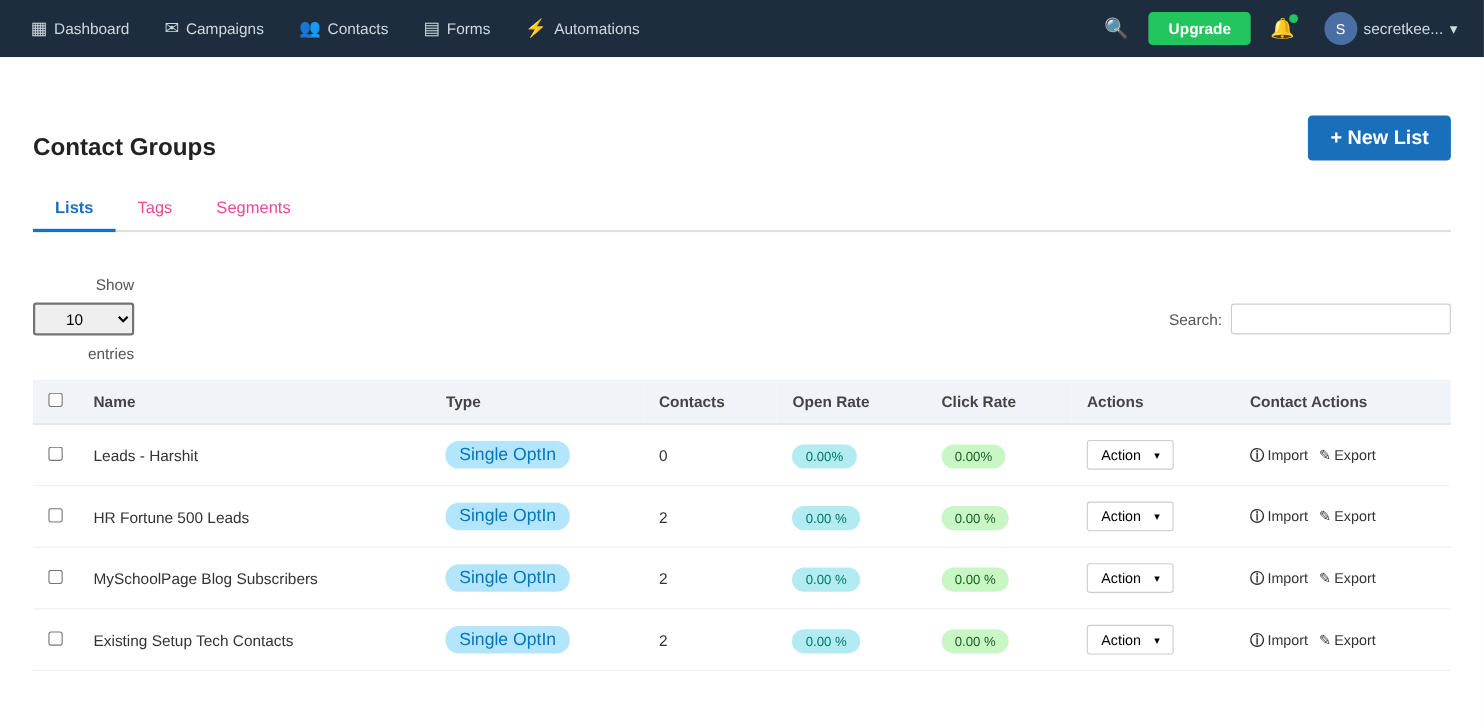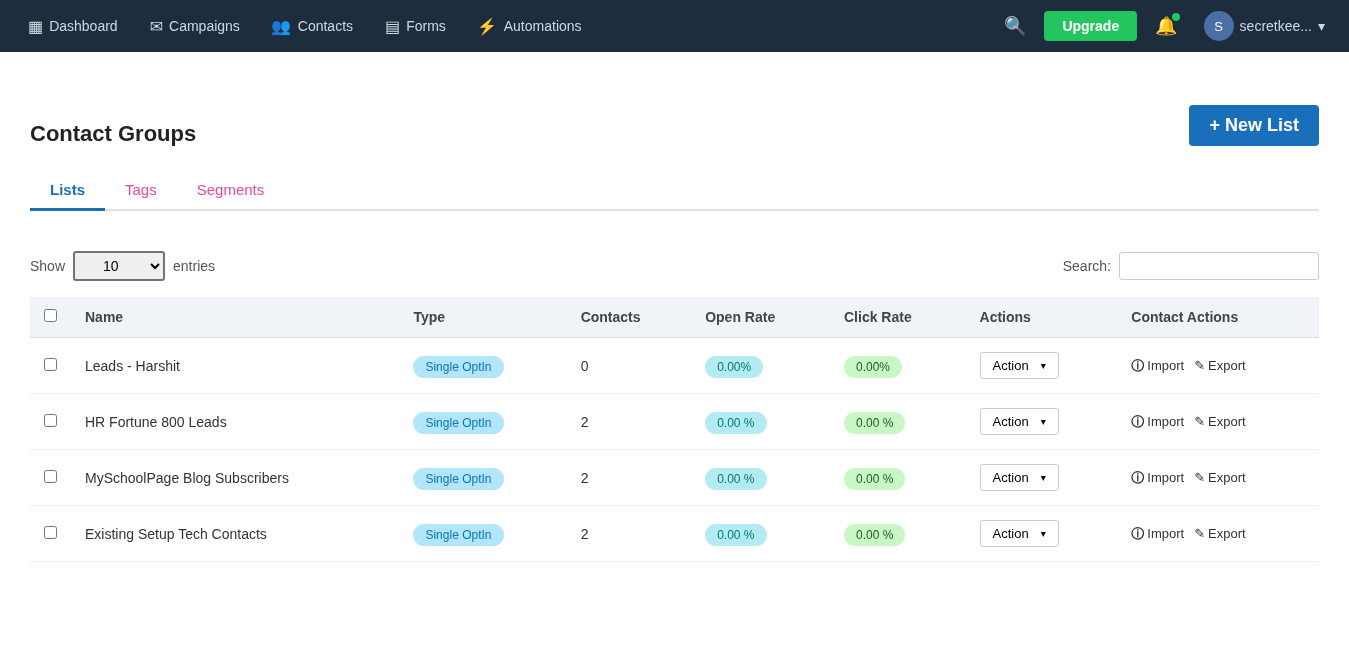--- a/index.html
+++ b/index.html
@@ -125,24 +125,25 @@
 
     
     .controls-row {
       display: flex;
       align-items: center;
       justify-content: space-between;
       margin-bottom: 16px;
     }
     .show-entries {
       display: flex;
-      align-items: center;
+      align-items: flex-end;
       gap: 8px;
       font-size: 14px;
       color: #555;
+      flex-direction: column;
     }
     .entries-select {
       border: 2px solid #737373;
       border-radius: 3px;
       padding: 4px 20px 4px 24px;
       font-size: 14px;
       appearance: auto;
     }
     .search-row {
       display: flex;
@@ -182,21 +183,21 @@
       padding: 14px 14px;
       vertical-align: middle;
       color: #333;
     }
 
     .badge-single-optin {
       background: #b3e5fc;
       color: #0277bd;
       border-radius: 12px;
       padding: 4px 12px;
-      font-size: 12px;
+      font-size: 16px;
       white-space: nowrap;
     }
     .badge-open-rate {
       background: #b2ebf2;
       color: #00796b;
       border-radius: 12px;
       padding: 4px 12px;
       font-size: 12px;
     }
     .badge-click-rate {
@@ -370,21 +371,21 @@
           <span>✎</span>
           <span>Export</span>
         </button>
       </div>
     </td>
   </tr>
           <tr>
     <td>
       <input type="checkbox" style="">
     </td>
-    <td>HR Fortune 800 Leads</td>
+    <td>HR Fortune 500 Leads</td>
     <td>
       <span class="badge-single-optin">Single OptIn</span>
     </td>
     <td>2</td>
     <td>
       <span class="badge-open-rate">0.00 %</span>
     </td>
     <td>
       <span class="badge-click-rate">0.00 %</span>
     </td>

